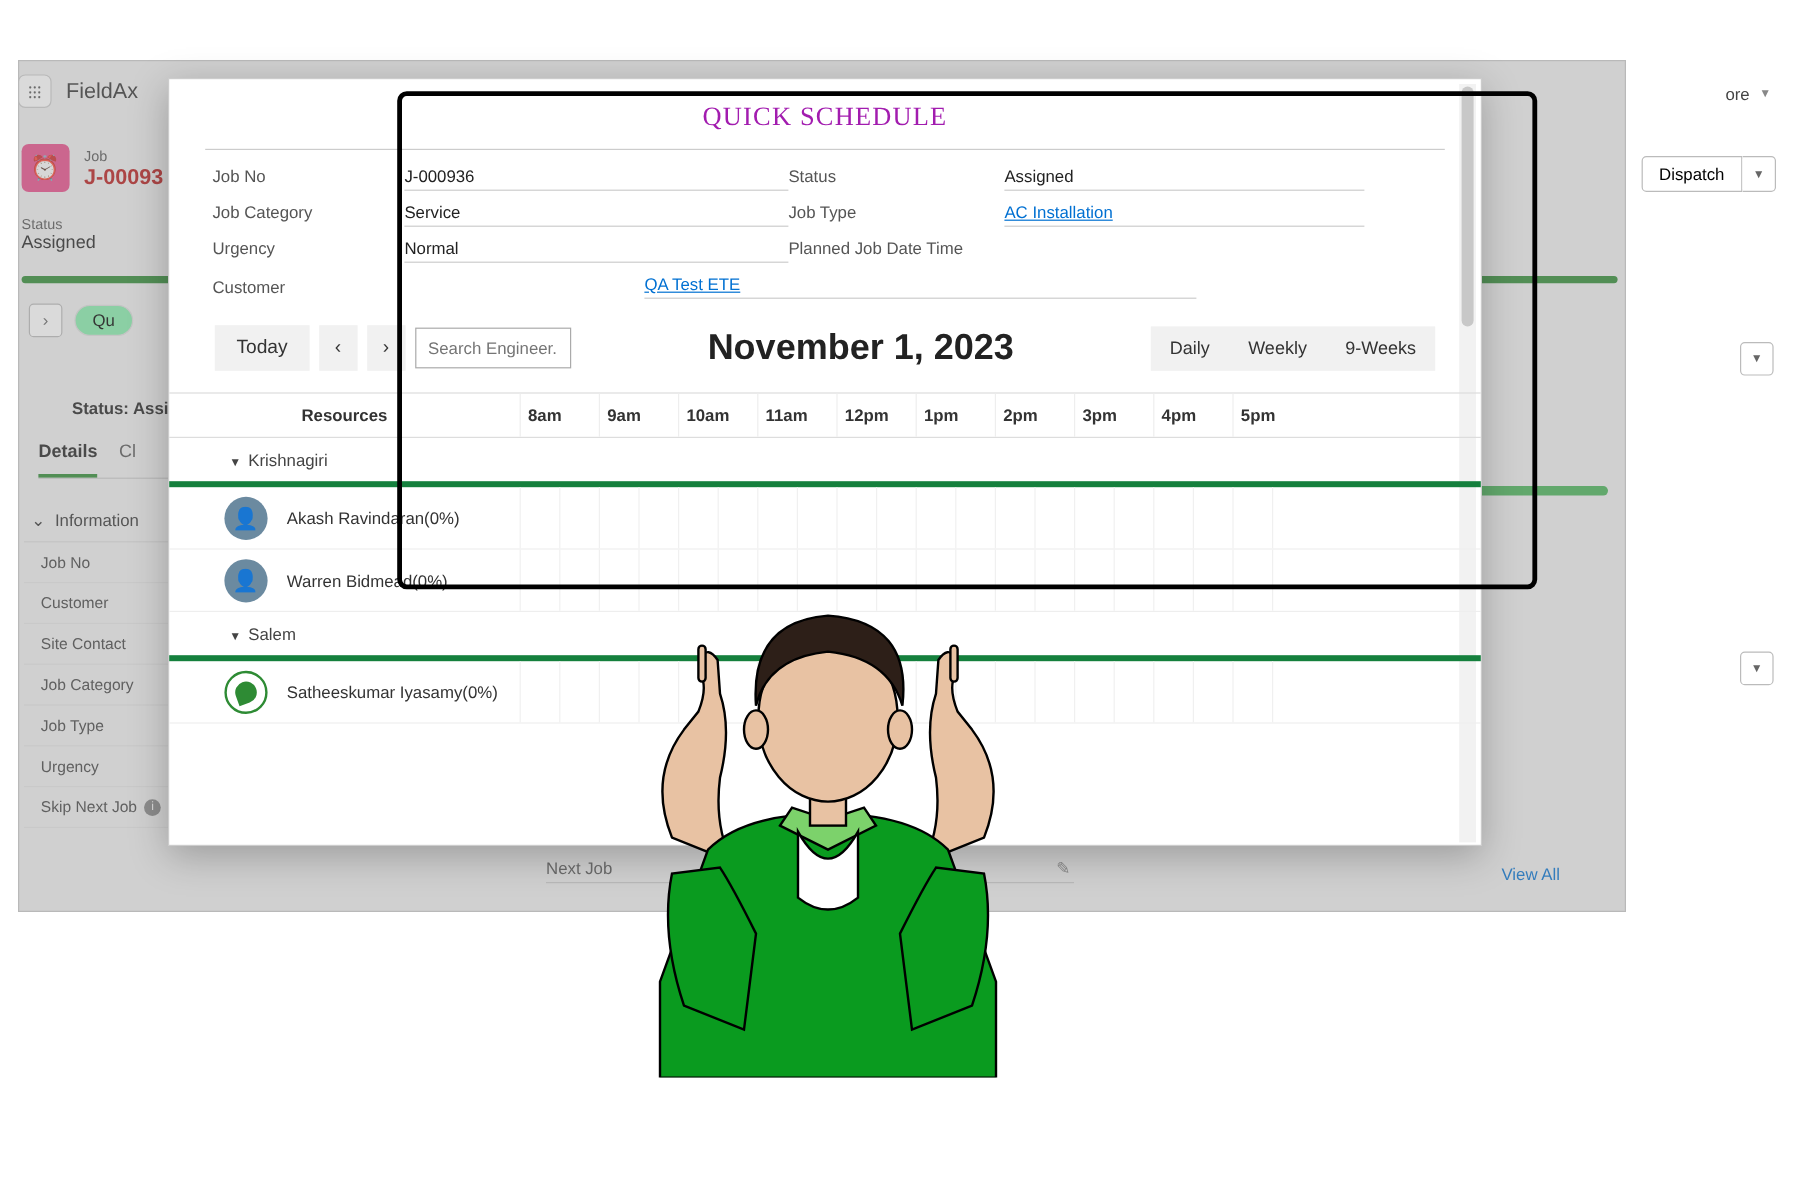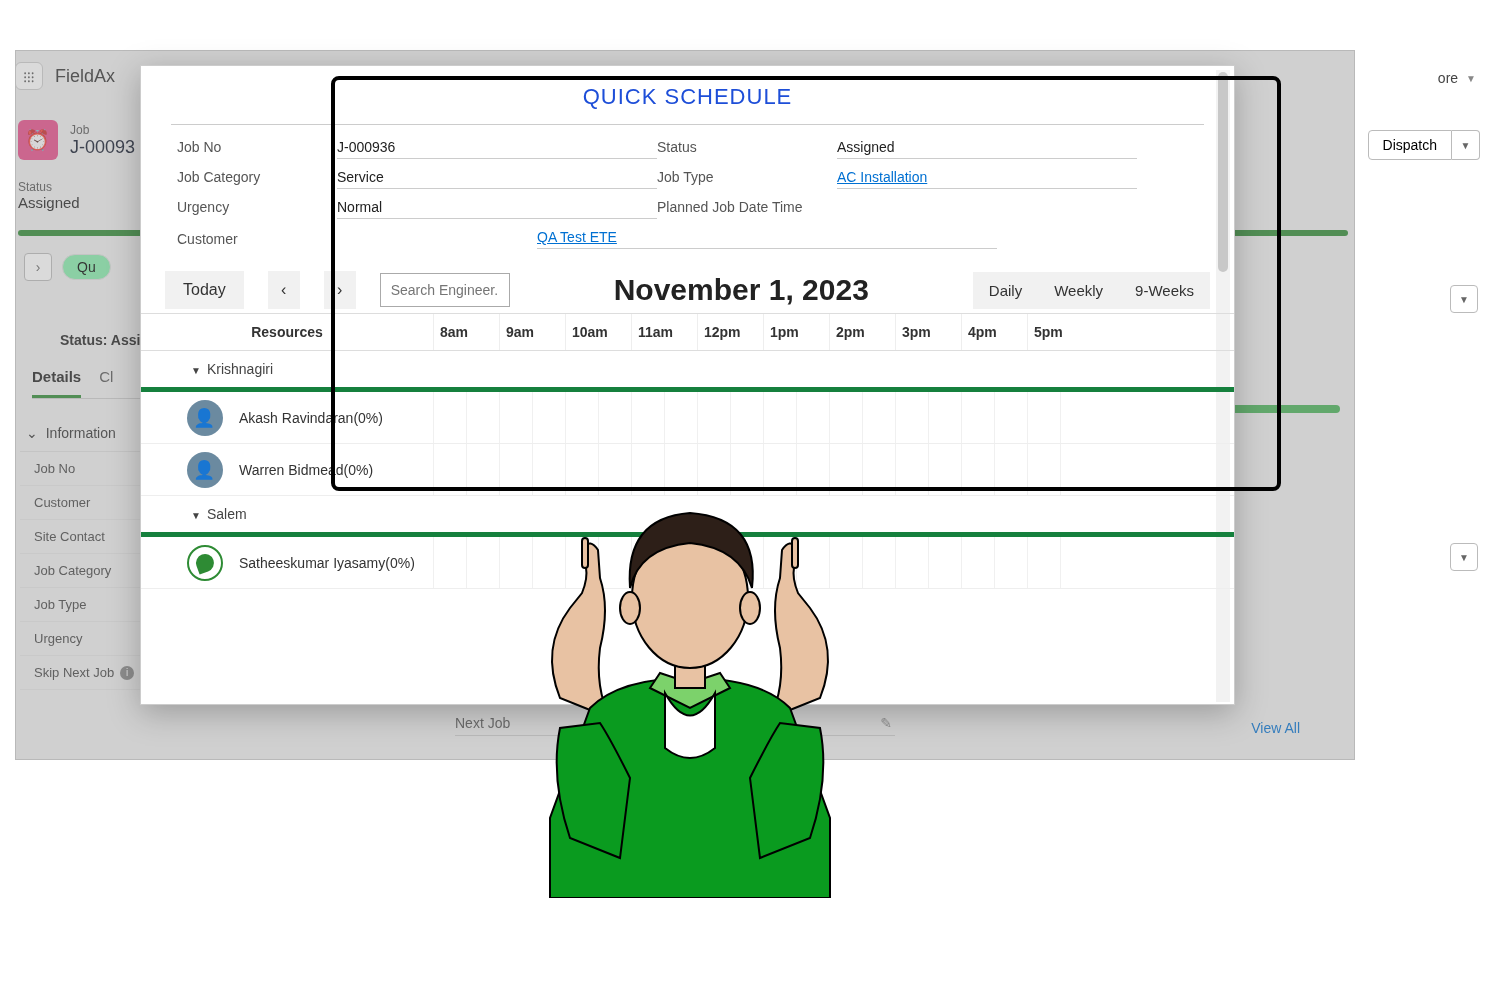--- a/index.html
+++ b/index.html
@@ -70,21 +70,21 @@
   display: flex; align-items: center; gap: 12px;
 }
 .job-icon-box {
   width: 40px; height: 40px;
   background: #e84e8a;
   border-radius: 6px;
   display: flex; align-items: center; justify-content: center;
   color: #fff; font-size: 20px;
 }
 .job-meta .small { font-size: 12px; color: #555; }
-.job-meta .big { font-size: 18px; font-weight: 400; color: #0f172a; }
+.job-meta .big { font-size: 18px; font-weight: 700; color: #b91c1c; }
 .bg-status {
   position: absolute;
   left: 18px; top: 180px;
 }
 .bg-status .lbl { font-size: 12px; color: #555; }
 .bg-status .val { font-size: 15px; color: #222; }
 .bg-progress {
   position: absolute;
   left: 18px; top: 230px;
   width: 1330px; height: 6px;
@@ -207,22 +207,23 @@
   width: 950px; height: 415px;
   border: 4px solid #000;
   border-radius: 8px;
   pointer-events: none;
   z-index: 20;
 }
 .modal .title {
   text-align: center;
   font-size: 22px;
   padding: 18px 0 14px;
-  color: #1d4ed8;
+  color: #a21caf;
   letter-spacing: 1px;
+  font-family: Liberation Serif, serif;
 }
 .modal hr.head {
   border: none; border-top: 1px solid #ccc;
   margin: 0 30px 8px;
 }
 .meta-grid {
   display: grid;
   grid-template-columns: 160px 320px 180px 300px;
   row-gap: 10px;
   padding: 6px 36px 0;
@@ -230,22 +231,22 @@
 }
 .meta-grid .label { color: #555; }
 .meta-grid .value { color: #222; border-bottom: 1px solid #ccc; padding-bottom: 3px; }
 .meta-grid .link { color: #0070d2; text-decoration: underline; }
 .meta-grid .customer-row { grid-column: 1 / 5; display: grid; grid-template-columns: 160px 1fr; align-items: center; }
 .meta-grid .customer-row .value { margin-left: 200px; border-bottom: 1px solid #ccc; width: 460px; }
 
 .sched-controls {
   display: flex;
   align-items: center;
-  padding: 22px 24px 0;
-  gap: 24px;
+  padding: 22px 38px 0;
+  gap: 8px;
 }
 .sched-controls .today-btn {
   background: #f1f1f1; border: none;
   padding: 10px 18px; font-size: 16px; color: #333;
 }
 .sched-controls .nav-btn {
   background: #f1f1f1; border: none;
   width: 32px; height: 38px; font-size: 16px; color: #333;
   display: flex; align-items: center; justify-content: center;
 }
@@ -258,21 +259,21 @@
 }
 .sched-controls .view-switch {
   display: flex; background: #f1f1f1;
 }
 .sched-controls .view-switch .vb {
   padding: 10px 16px; font-size: 15px; color: #333;
   border: none; background: transparent;
 }
 
 .sched-table {
-  margin-top: 4px;
+  margin-top: 18px;
   position: relative;
 }
 .sched-header {
   display: flex;
   border-top: 1px solid #ddd;
   border-bottom: 1px solid #ddd;
   font-size: 14px; font-weight: 700; color: #333;
 }
 .sched-header .res-col {
   width: 292px; text-align: center; padding: 10px 0;

